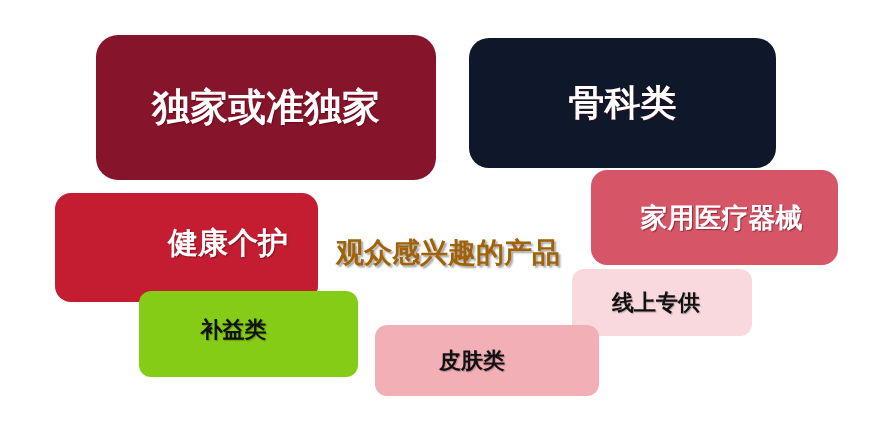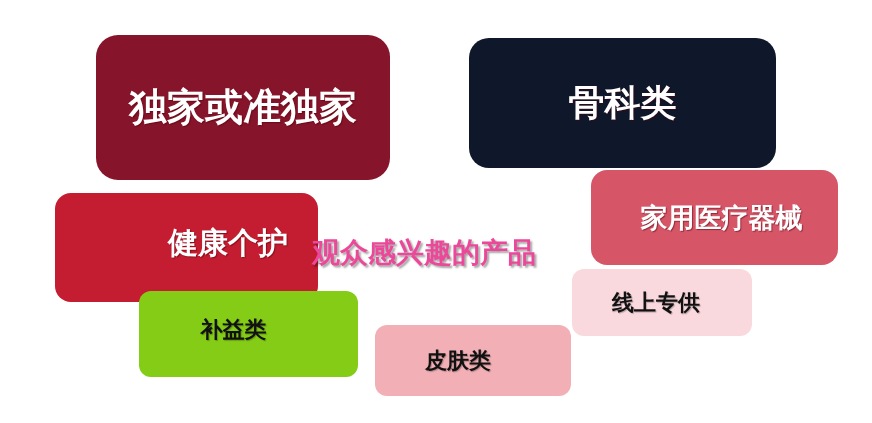--- a/index.html
+++ b/index.html
@@ -8,30 +8,30 @@
       position: relative; overflow: hidden;
       font-family: "DejaVu Sans", "Liberation Sans", sans-serif;
     }
     .box {
       position: absolute; display: flex; align-items: center; justify-content: center;
       font-weight: bold; box-sizing: border-box; border-radius: 16px;
     }
     .box span { white-space: nowrap; }
     .light-text { color: #ffffff; text-shadow: 1px 1px 1px rgba(80,0,10,0.5); }
     .dark-text { color: #111111; text-shadow: 1px 1px 1px rgba(0,0,0,0.25); }
-    #b-exclusive { left: 96px; top: 35px; width: 294px; height: 145px; font-size: 38px; border-radius: 22px; }
+    #b-exclusive { left: 96px; top: 35px; width: 340px; height: 145px; font-size: 38px; border-radius: 22px; }
     #b-ortho { left: 469px; top: 38px; width: 307px; height: 130px; font-size: 36px; border-radius: 20px; }
     #b-home { left: 591px; top: 170px; width: 247px; height: 95px; font-size: 27px; padding-left: 14px; }
     #b-health { left: 55px; top: 193px; width: 263px; height: 109px; font-size: 30px; padding-right: 30px; padding-bottom: 8px; }
     #b-tonic { left: 139px; top: 291px; width: 219px; height: 86px; font-size: 22px; padding-right: 30px; padding-bottom: 8px; border-radius: 12px; }
-    #b-skin { left: 375px; top: 325px; width: 196px; height: 71px; font-size: 22px; padding-right: 30px; border-radius: 12px; justify-content: center; }
+    #b-skin { left: 375px; top: 325px; width: 224px; height: 71px; font-size: 22px; padding-right: 30px; border-radius: 12px; justify-content: center; }
     #b-online { left: 572px; top: 269px; width: 180px; height: 67px; font-size: 22px; padding-right: 12px; border-radius: 12px; }
     #center-title {
-      position: absolute; left: 312px; top: 234px; font-size: 28px; font-weight: bold;
-      color: #ec4899; text-shadow: 2px 2px 2px rgba(0,0,0,0.35); white-space: nowrap; font-family: Liberation Mono, monospace;
+      position: absolute; left: 336px; top: 234px; font-size: 28px; font-weight: bold;
+      color: #a16207; text-shadow: 2px 2px 2px rgba(0,0,0,0.35); white-space: nowrap; font-family: Liberation Mono, monospace;
     }
   </style>
 </head>
 <body>
 
 <div id="b-exclusive" class="box light-text" style="background: rgb(134, 20, 42);">
   <span>独家或准独家</span>
 </div>
 <div id="b-ortho" class="box light-text" style="background: #0f172a;">
   <span>骨科类</span>

